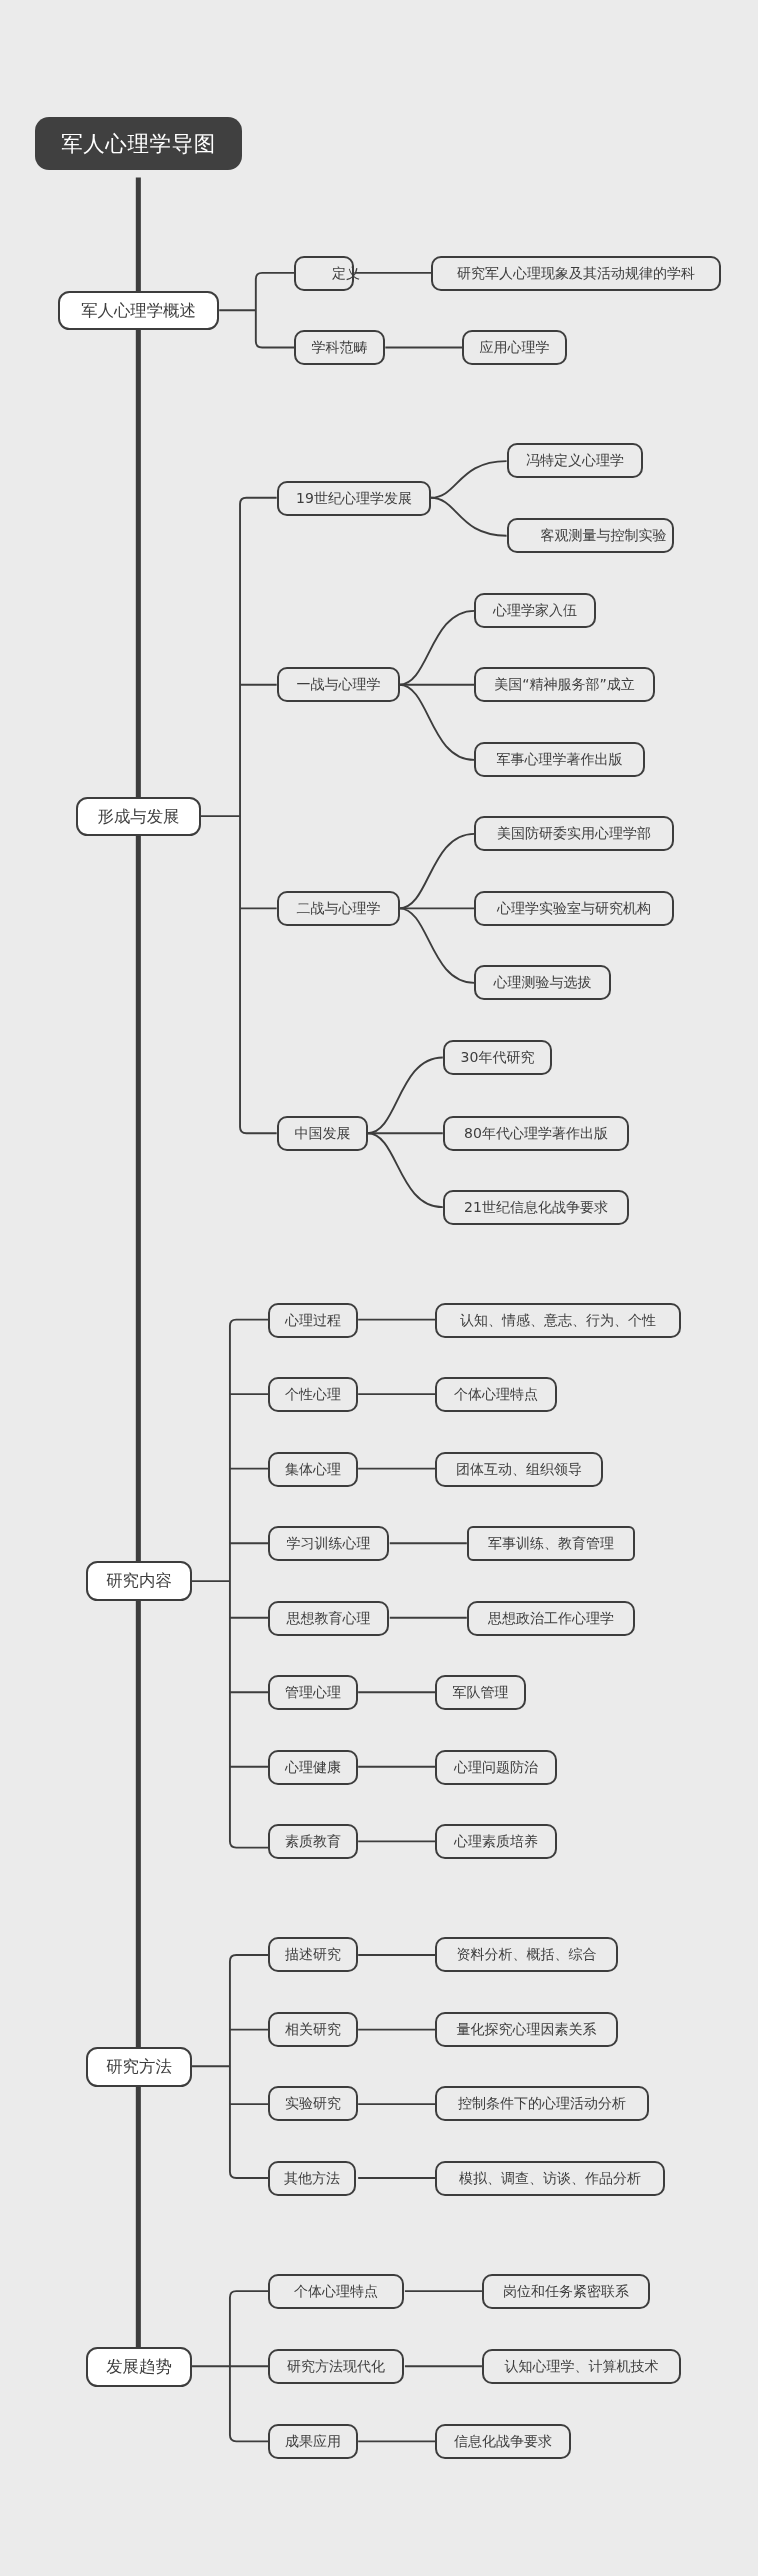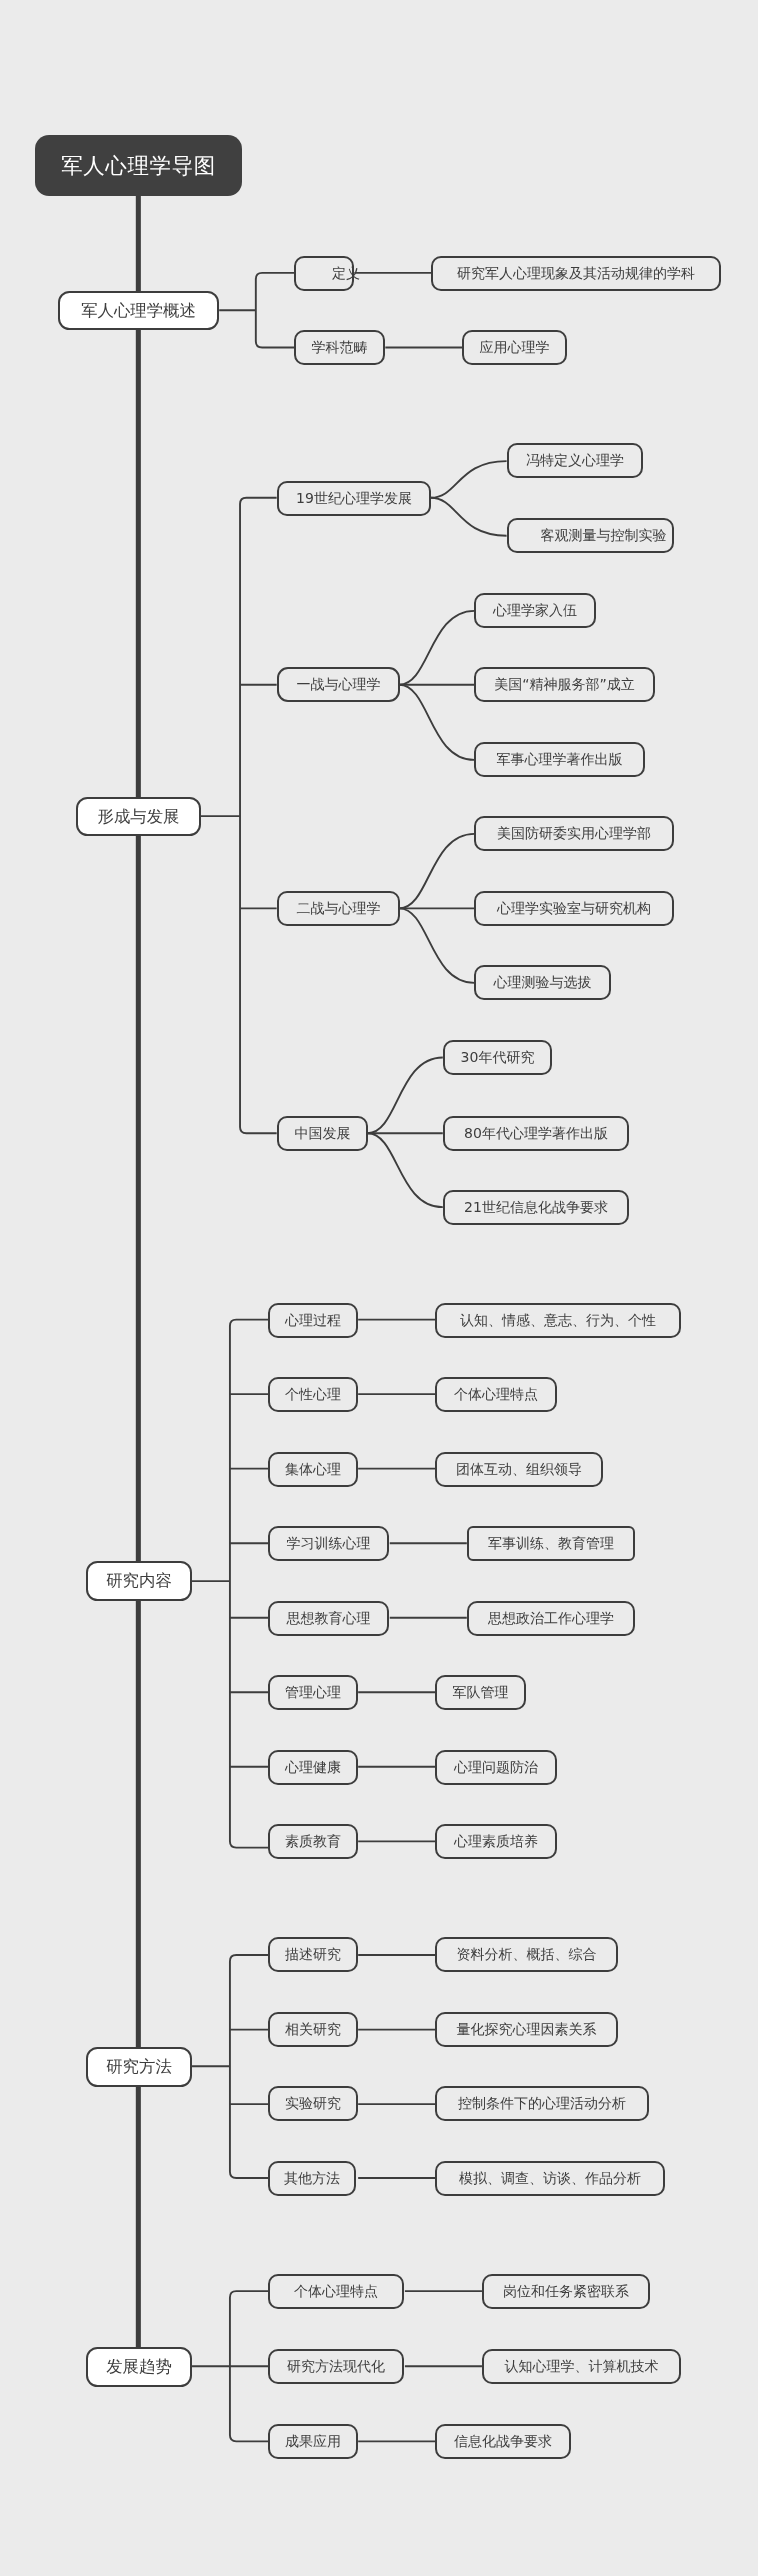--- a/index.html
+++ b/index.html
@@ -92,21 +92,21 @@
     <path d="M567 3448 H689" stroke="#3d3d3d" stroke-width="3" fill="none"></path>
 
     <path d="M304 3746 H364" stroke="#3d3d3d" stroke-width="3" fill="none"></path>
     <path d="M425 3627 H374 Q364 3627 364 3637 V3855 Q364 3865 374 3865 H425" stroke="#3d3d3d" stroke-width="3" fill="none"></path>
     <path d="M364 3746 H425" stroke="#3d3d3d" stroke-width="3" fill="none"></path>
     <path d="M641 3627 H763" stroke="#3d3d3d" stroke-width="3" fill="none"></path>
     <path d="M641 3746 H763" stroke="#3d3d3d" stroke-width="3" fill="none"></path>
     <path d="M567 3865 H689" stroke="#3d3d3d" stroke-width="3" fill="none"></path>
   </svg>
 
-  <div class="node root" style="left:35px; top:117px; width:207px; height:61px;margin-top:18px;">
+  <div class="node root" style="left:35px; top:117px; width:207px; height:53px;">
     <span>军人心理学导图</span>
   </div>
 
   <div class="node l1" style="left:58px; top:291px; width:161px; height:39px;">
     <span>军人心理学概述</span>
   </div>
   <div class="node l2" style="left:294px; top:256px; width:60px; height:35px;padding-left:44px;">
     <span>定义</span>
   </div>
   <div class="node l3" style="left:431px; top:256px; width:290px; height:35px;">
@@ -126,21 +126,21 @@
   <div class="node l2" style="left:277px; top:481px; width:154px; height:35px;">
     <span>19世纪心理学发展</span>
   </div>
   <div class="node l3" style="left:507px; top:443px; width:136px; height:35px;">
     <span>冯特定义心理学</span>
   </div>
   <div class="node l3" style="left:507px; top:518px; width:167px; height:35px;padding-left:26px;">
     <span>客观测量与控制实验</span>
   </div>
 
-  <div class="node l2" style="left:277px; top:667px; width:123px; height:35px;border-radius:11px;">
+  <div class="node l2" style="left:277px; top:667px; width:123px; height:35px;">
     <span>一战与心理学</span>
   </div>
   <div class="node l3" style="left:474px; top:593px; width:122px; height:35px;">
     <span>心理学家入伍</span>
   </div>
   <div class="node l3" style="left:474px; top:667px; width:181px; height:35px;">
     <span>美国“精神服务部”成立</span>
   </div>
   <div class="node l3" style="left:474px; top:742px; width:171px; height:35px;">
     <span>军事心理学著作出版</span>

